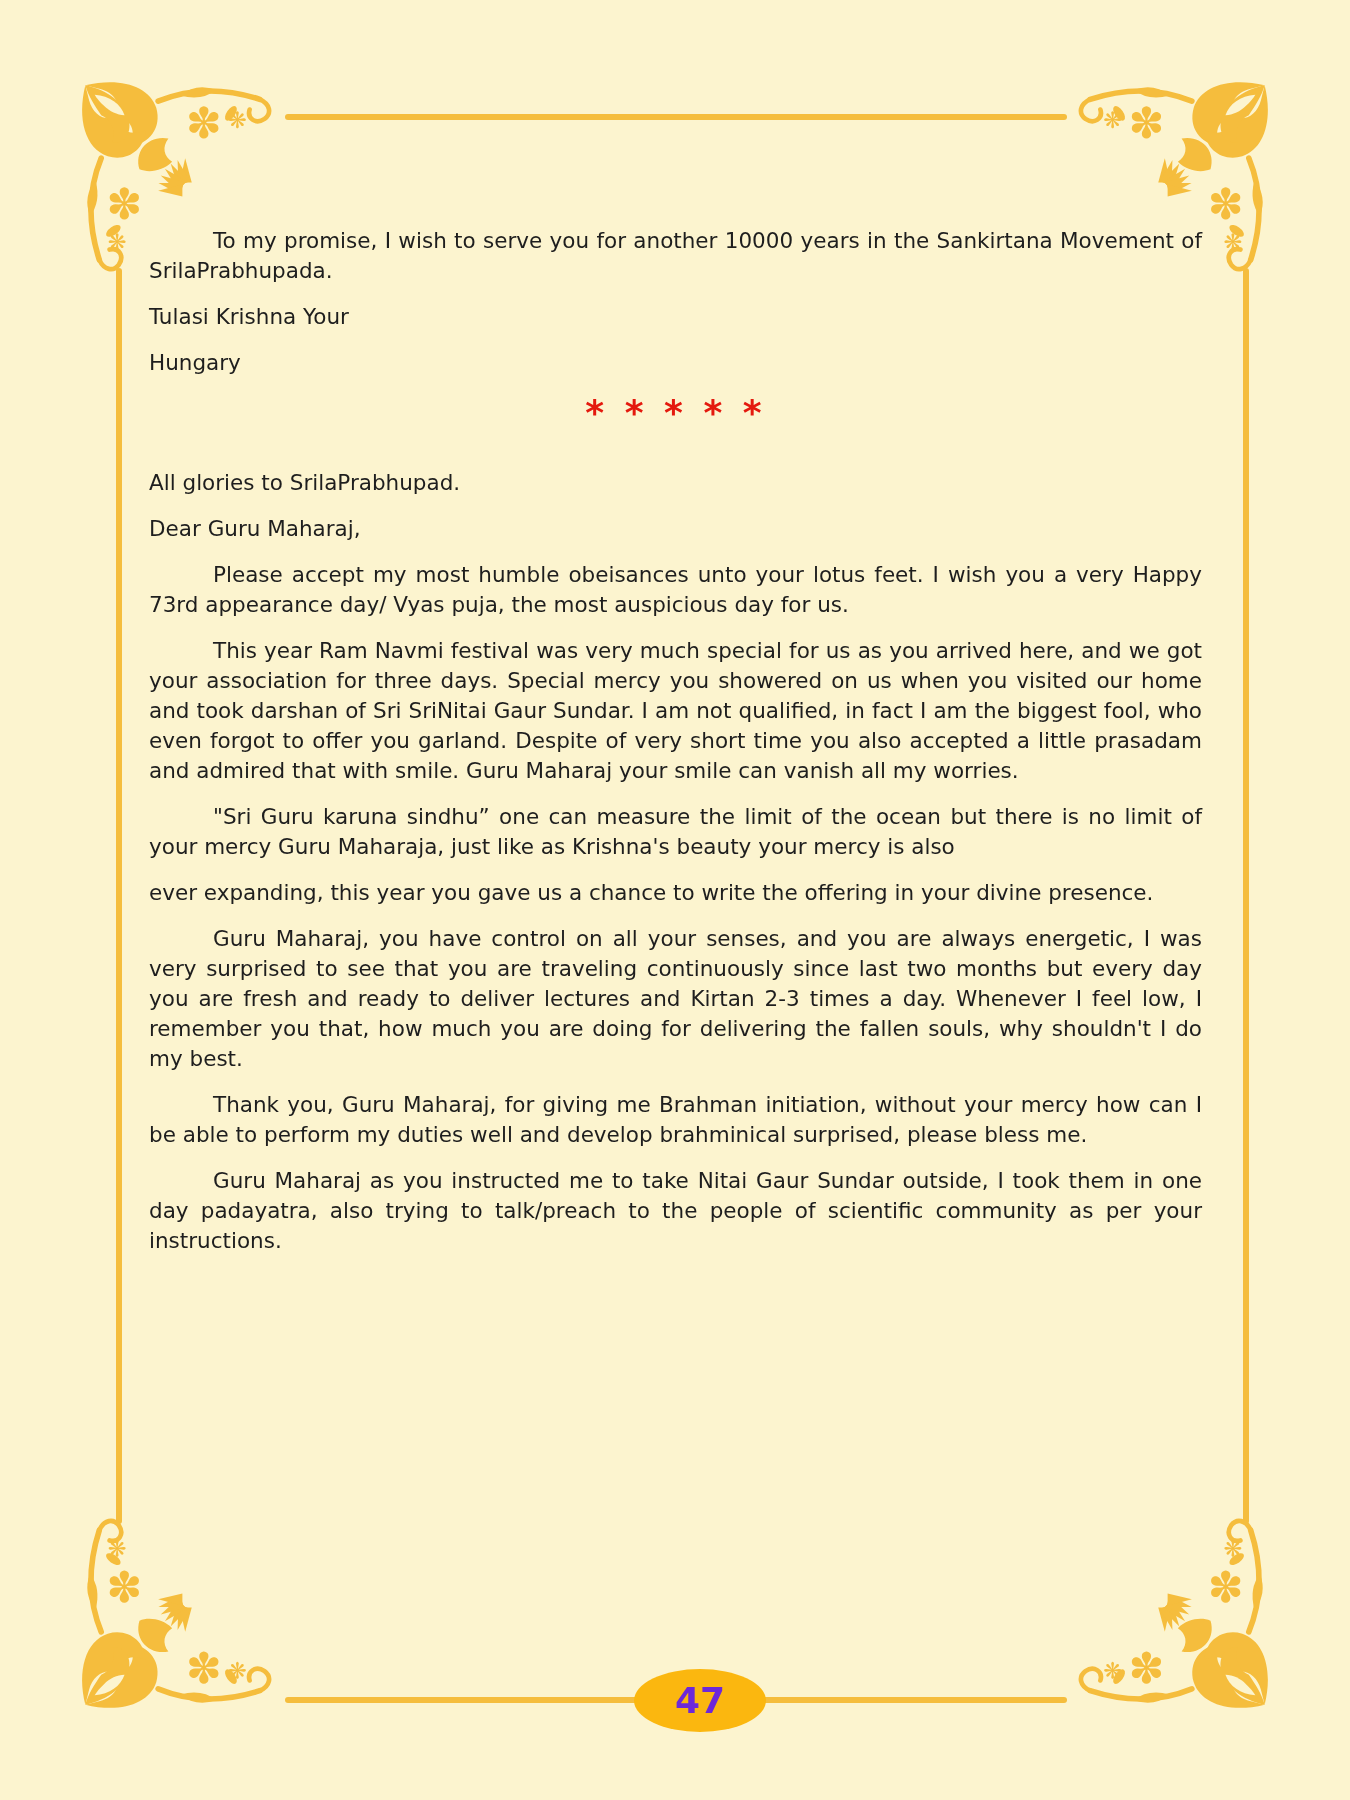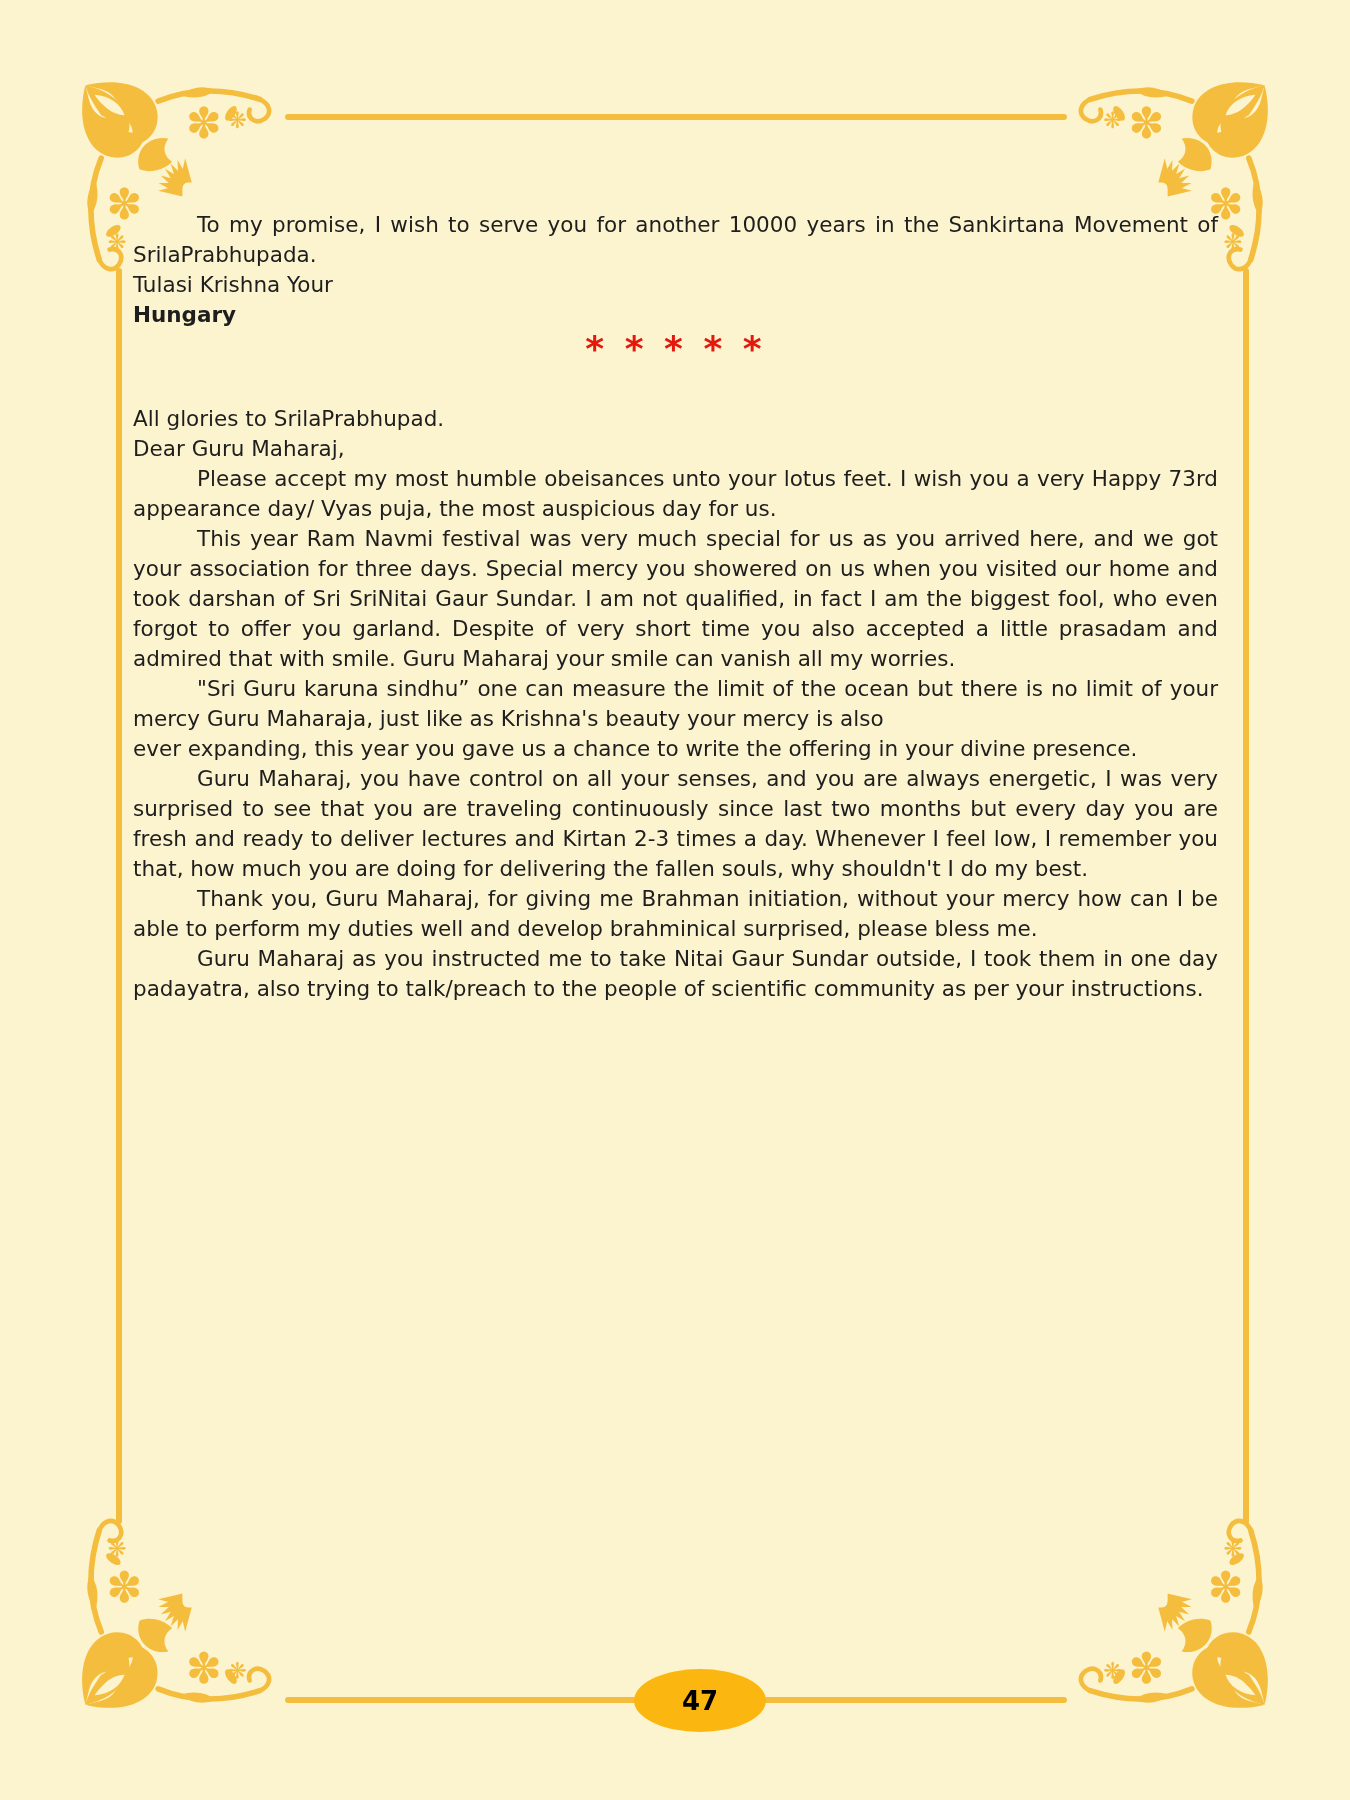--- a/index.html
+++ b/index.html
@@ -29,41 +29,41 @@
   .corner.tl{left:76px;top:76px;}
   .corner.tr{left:1078px;top:76px;transform:scaleX(-1);}
   .corner.bl{left:76px;top:1518px;transform:scaleY(-1);}
   .corner.br{left:1078px;top:1518px;transform:scale(-1,-1);}
   
   .content{
     position:absolute;left:133px;top:0;width:1085px;
     padding-top:210px;
     font-size:21.5px;line-height:30px;
   }
-  .content p{margin:0;}
+  .content p{margin:16px;}
   .j{text-align:justify;}
   .ind{text-indent:64px;}
-  .mb-xs{margin-bottom:8px;font-weight:bold;}
+  .mb-xs{margin-bottom:8px;}
   .mb-m{margin-bottom:10px;}
   .mb-s{margin-bottom:12px;}
   .mb-p{margin-bottom:13px;}
   .mb-xl{margin-bottom:55px;}
   .mb-xxl{margin-bottom:57px;}
   .separator{
     text-align:center;color:var(--red);
     font-size:36px;line-height:38px;letter-spacing:4px;
     font-weight:bold;
     margin-bottom:36px;
   }
   
   .badge{
     position:absolute;left:634px;top:1669px;width:132px;height:63px;
     background:var(--badge);border-radius:50%;
     display:flex;align-items:center;justify-content:center;
-    font-size:26px;font-weight:bold;color:#000000;
+    font-size:36px;font-weight:bold;color:#6d28d9;
   }
   .svg-defs{position:absolute;width:0;height:0;overflow:hidden;}
 </style>
 </head>
 <body>
 
 <svg class="svg-defs" aria-hidden="true">
   <defs>
     <g id="corner-ornament" fill="currentColor" stroke="none">
 

